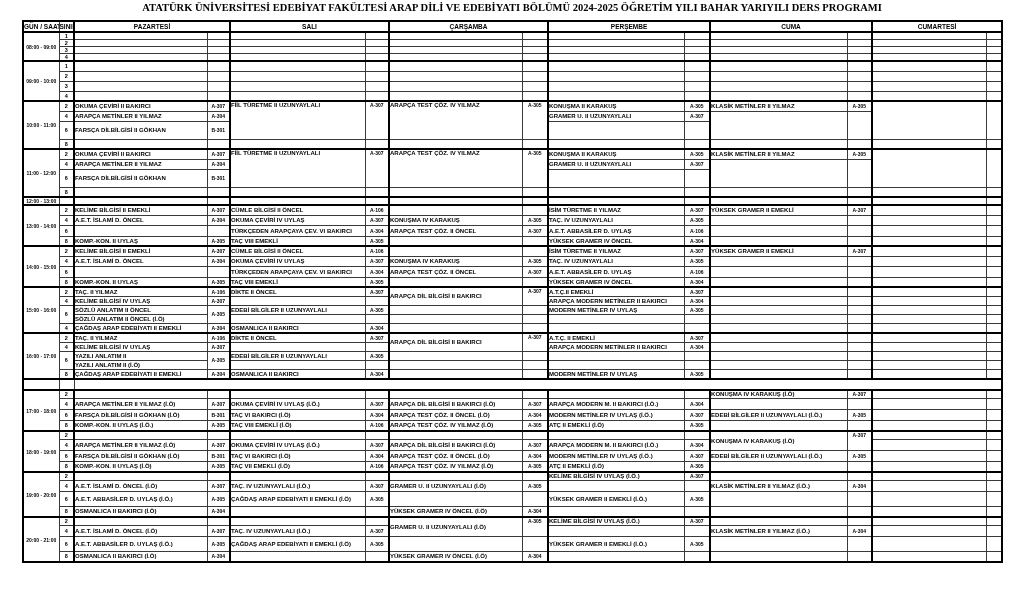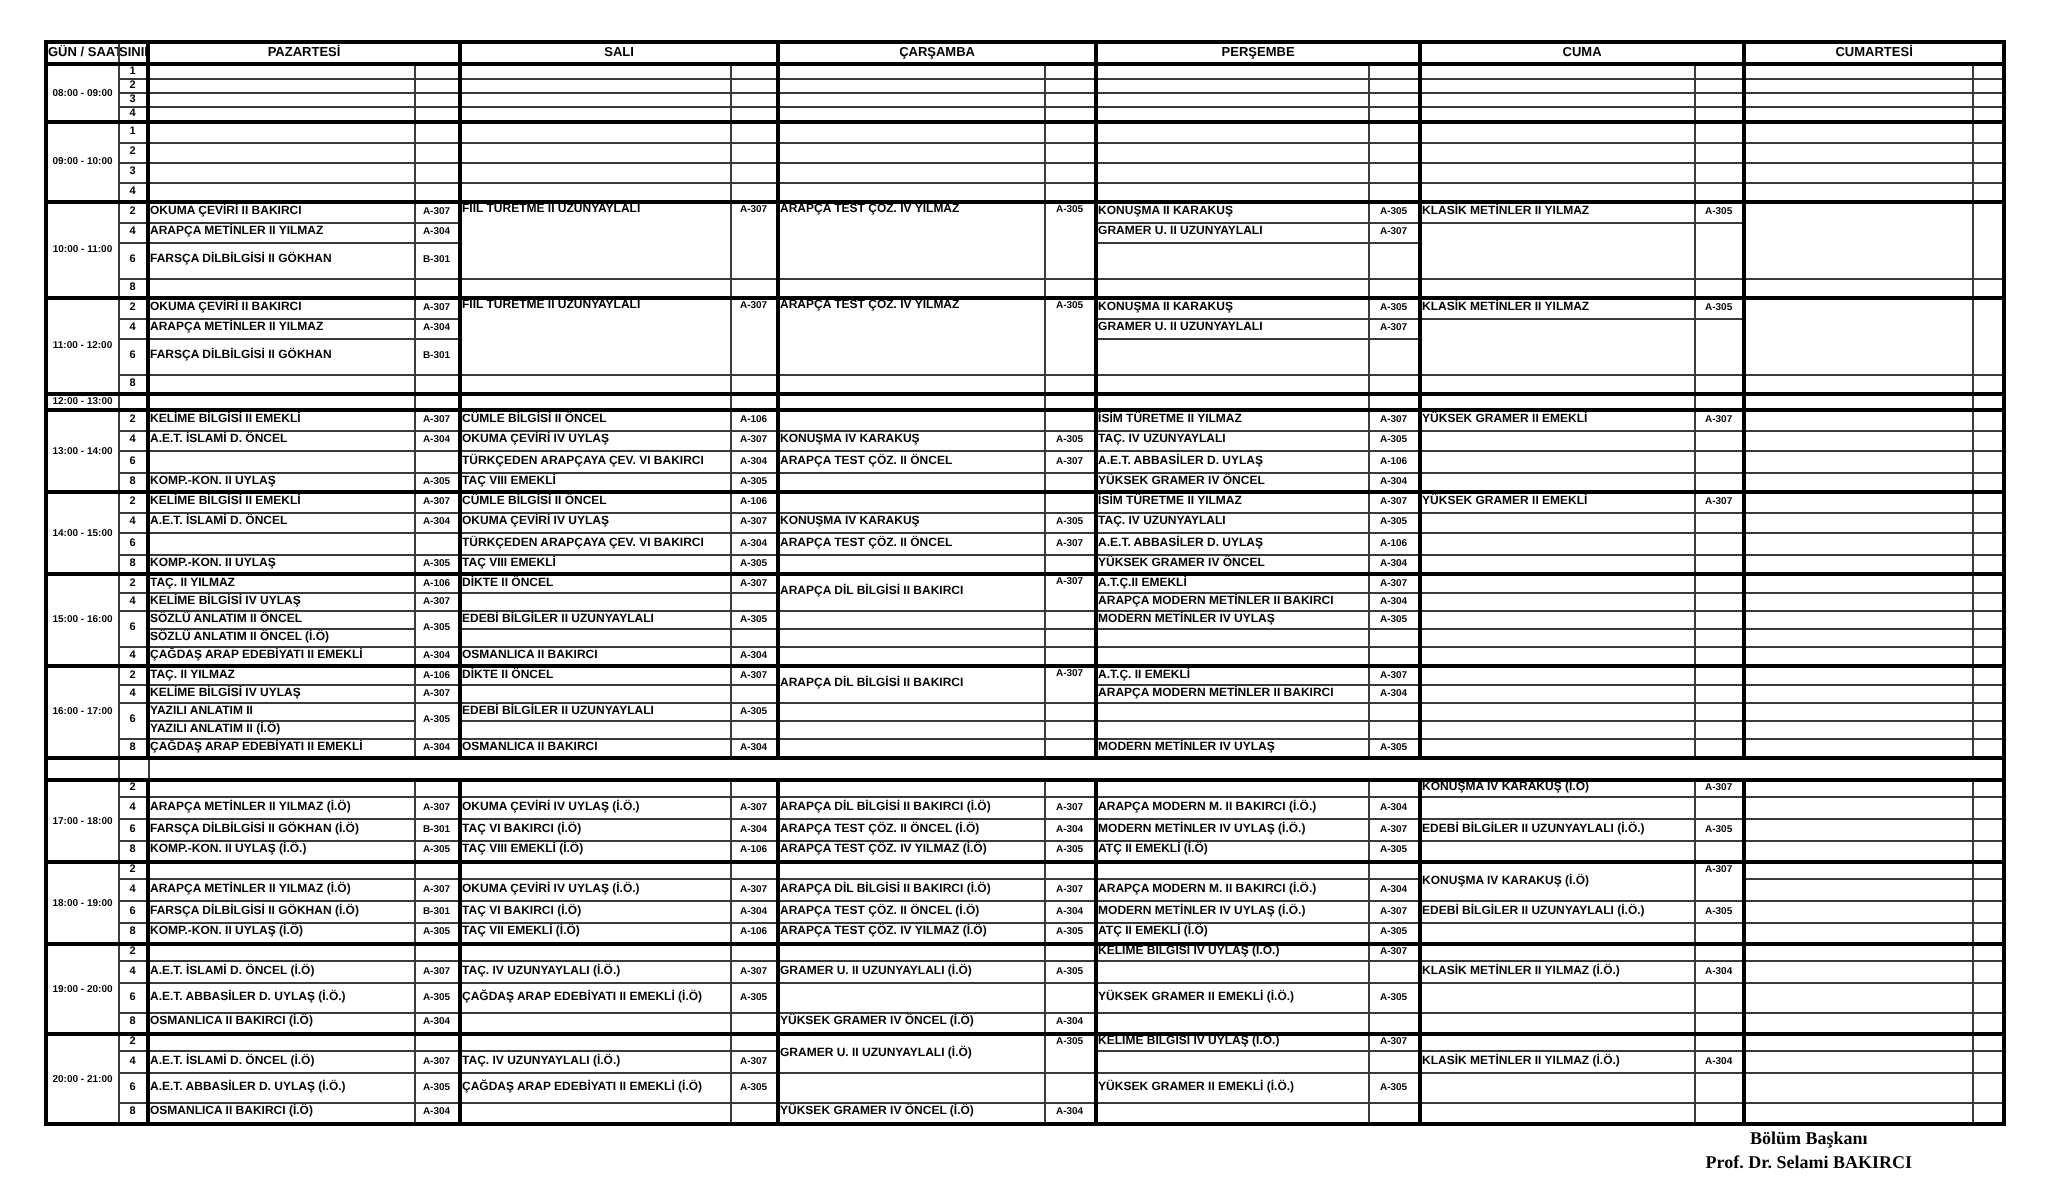--- a/index.html
+++ b/index.html
@@ -24,20 +24,21 @@
   tr.block-top td{border-top:2px solid #000;}
   tr.sep-row td{border-top:2px solid #000;border-bottom:2px solid #000;}
   .footer{position:absolute;right:68px;bottom:5px;text-align:center;
           font-family:"Liberation Serif",serif;font-weight:bold;font-size:9px;
           line-height:1.35;color:#000;}
 </style>
 </head>
 <body>
 
 <div class="page">
+  <div class="title">ATATÜRK ÜNİVERSİTESİ EDEBİYAT FAKÜLTESİ ARAP DİLİ VE EDEBİYATI BÖLÜMÜ 2024-2025 ÖĞRETİM YILI BAHAR YARIYILI DERS PROGRAMI</div>
 
   <table class="schedule">
     <colgroup>
       <col style="width:36px">
         <col style="width:15px">
       <col style="width:133px">
         <col style="width:23px">
       <col style="width:135px">
         <col style="width:24px">
       <col style="width:133px">
@@ -801,17 +802,13 @@
           <td class="course day-start"></td>
           <td class="room"></td>
           <td class="course day-start"></td>
           <td class="room"></td>
           <td class="course day-start"></td>
           <td class="room"></td>
         </tr>
       </tbody>
   </table>
 
-  <div class="footer">
-    <div>Bölüm Başkanı</div>
-    <div>Prof. Dr. Selami BAKIRCI</div>
-  </div>
 </div>
 
 </body></html>

